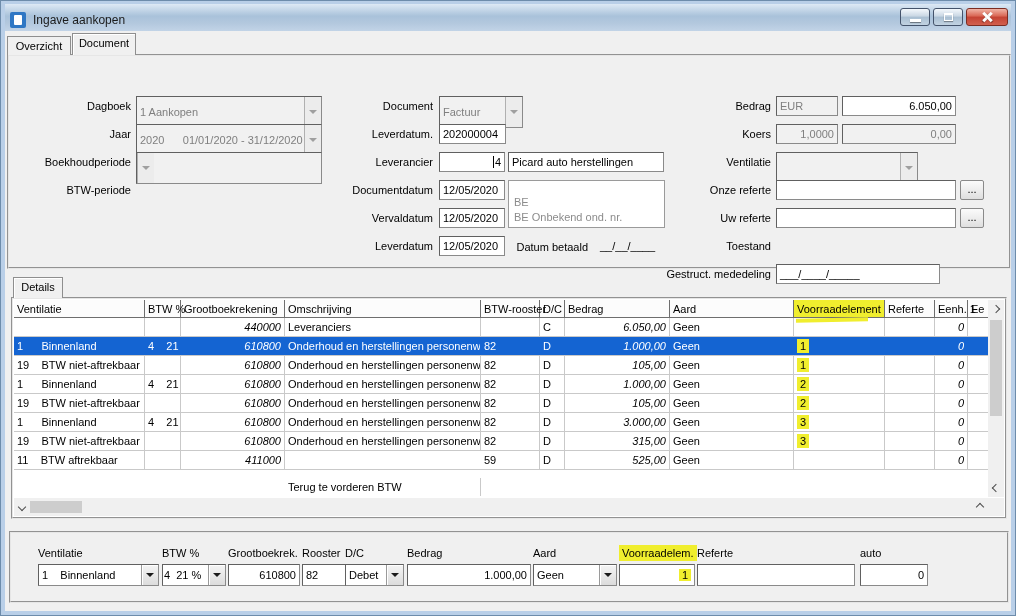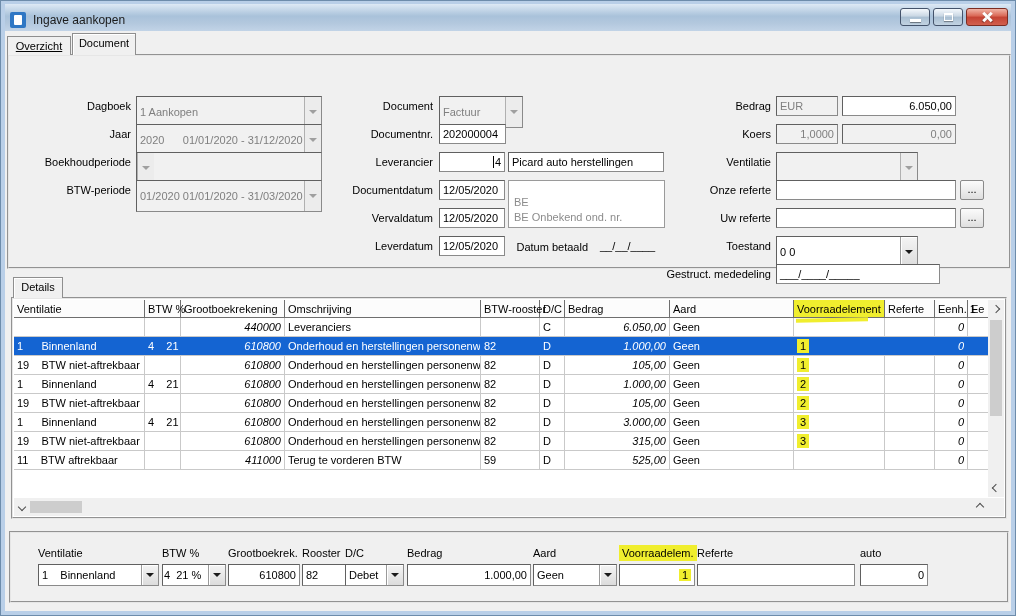--- a/index.html
+++ b/index.html
@@ -31,21 +31,21 @@
   .glyph-x::before, .glyph-x::after { content:""; position:absolute; left:5px; top:-1px; width:3px; height:12px;
     background:#fff; box-shadow:0 1px 1px rgba(0,0,0,.4); }
   .glyph-x::before { transform:rotate(45deg); }
   .glyph-x::after { transform:rotate(-45deg); }
 
   
   .content { position:absolute; left:4px; top:30px; right:4px; bottom:4px; background:#f0f0f0; }
 
   .tab { position:absolute; background:#f0f0f0; border:1px solid #8e8e8e; border-bottom:none;
     text-align:center; padding-top:3px; z-index:3; }
-  .tab.inactive { height:19px;text-decoration:underline; }
+  .tab.inactive { height:19px; }
   .tab.active { height:22px; background:#f0f0f0; box-shadow:inset 1px 1px 0 #fff; }
 
   .panel { position:absolute; border:2px groove #e6e6e6; background:#f0f0f0; }
 
   .lbl { position:absolute; height:16px; line-height:16px; white-space:pre; }
   .lbl.r { text-align:right; }
 
   .tb { position:absolute; height:20px; background:#fff;
     border:1px solid #8a8a8a; border-top-color:#606060; border-left-color:#606060;
     display:flex; align-items:center; padding:0 3px; white-space:pre; overflow:hidden; }
@@ -148,35 +148,29 @@
             <i class="tri"></i>
           </span>
       </div>
       <div class="lbl r" style="left:0; top:98px; width:122px;">Boekhoudperiode</div>
       <div class="combo dis" style="left:127px; top:96px; width:186px;">
           <span class="arrow">
             <i class="tri"></i>
           </span>
       </div>
       <div class="lbl r" style="left:0; top:126px; width:122px;">BTW-periode</div>
-      <div class="combo dis" style="left:127px; top:124px; width:186px;">
-        <span class="val">01/2020 01/01/2020 - 31/03/2020</span>
-          <span class="arrow">
-            <i class="tri"></i>
-          </span>
-      </div>
 
       <div class="lbl r" style="left:296px; top:42px; width:128px;">Document</div>
       <div class="combo dis" style="left:430px; top:40px; width:84px;">
         <span class="val">Factuur</span>
           <span class="arrow">
             <i class="tri"></i>
           </span>
       </div>
-      <div class="lbl r" style="left:296px; top:70px; width:128px;">Documentnr.</div>
+      <div class="lbl r" style="left:296px; top:70px; width:128px;">Leverdatum.</div>
       <div class="tb" style="left:430px; top:68px; width:67px;">202000004</div>
       <div class="lbl r" style="left:296px; top:98px; width:128px;">Leverancier</div>
       <div class="tb num" style="left:430px; top:96px; width:66px;"><span class="caret"></span><span>4</span></div>
       <div class="tb" style="left:499px; top:96px; width:156px;">Picard auto herstellingen</div>
       <div class="lbl r" style="left:296px; top:126px; width:128px;text-align:right;">Documentdatum</div>
       <div class="tb" style="left:430px; top:124px; width:66px;">12/05/2020</div>
       <div class="infobox" style="left:499px; top:124px; width:157px; height:48px;">
         <div>BE</div>
         <div>BE Onbekend ond. nr.</div>
       </div>
@@ -200,26 +194,20 @@
             <i class="tri"></i>
           </span>
       </div>
       <div class="lbl r" style="left:600px; top:126px; width:162px;">Onze referte</div>
       <div class="tb" style="left:767px; top:124px; width:180px;"></div>
       <div class="dots-btn" style="left:951px; top:124px;">...</div>
       <div class="lbl r" style="left:600px; top:154px; width:162px;">Uw referte</div>
       <div class="tb" style="left:767px; top:152px; width:180px;"></div>
       <div class="dots-btn" style="left:951px; top:152px;">...</div>
       <div class="lbl r" style="left:600px; top:182px; width:162px;">Toestand</div>
-      <div class="combo" style="left:767px; top:180px; width:142px;">
-        <span class="val">0 0</span>
-          <span class="arrow">
-            <i class="tri"></i>
-          </span>
-      </div>
       <div class="lbl r" style="left:600px; top:210px; width:162px;">Gestruct. mededeling</div>
       <div class="tb mask" style="left:767px; top:208px; width:164px;">___/____/_____</div>
     </div>
 
     <div class="tab active" style="left:8px; top:246px; width:50px; height:21px;">Details</div>
 
     <div class="panel table-panel" style="left:6px; top:266px; width:996px; height:222px;">
       <div class="grid-area">
         <div class="trow thead" id="grid-head">
             <div class="tcell" style="width: 131px;">Ventilatie</div>
@@ -331,21 +319,21 @@
               <div class="tcell" style="width: 124px;">Geen</div>
               <div class="tcell" style="width: 91px;"><span class="hl">3</span></div>
               <div class="tcell" style="width: 50px;"></div>
               <div class="tcell num" style="width: 33px;">0</div>
               <div class="tcell last"></div>
             </div>
             <div class="trow">
               <div class="tcell pre" style="width: 131px;">11    BTW aftrekbaar</div>
               <div class="tcell pre" style="width: 36px;"></div>
               <div class="tcell num" style="width: 104px;">411000</div>
-              <div class="tcell" style="width: 196px;">Terug te vorderen BTW</div>
+              <div class="tcell" style="width: 196px; margin-top: 27px;">Terug te vorderen BTW</div>
               <div class="tcell" style="width: 59px;">59</div>
               <div class="tcell" style="width: 25px;">D</div>
               <div class="tcell num" style="width: 105px;">525,00</div>
               <div class="tcell" style="width: 124px;">Geen</div>
               <div class="tcell" style="width: 91px;"></div>
               <div class="tcell" style="width: 50px;"></div>
               <div class="tcell num" style="width: 33px;">0</div>
               <div class="tcell last"></div>
             </div>
           </div>

